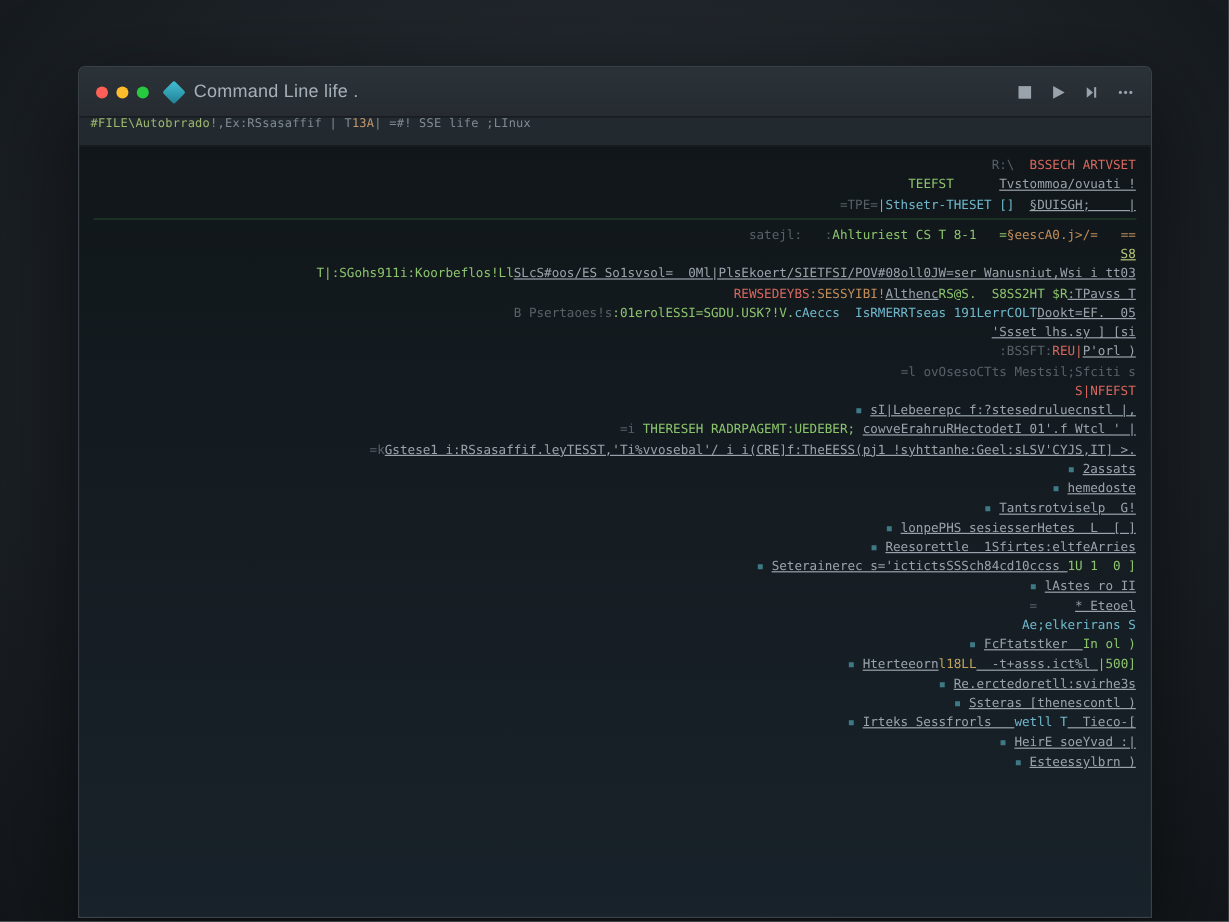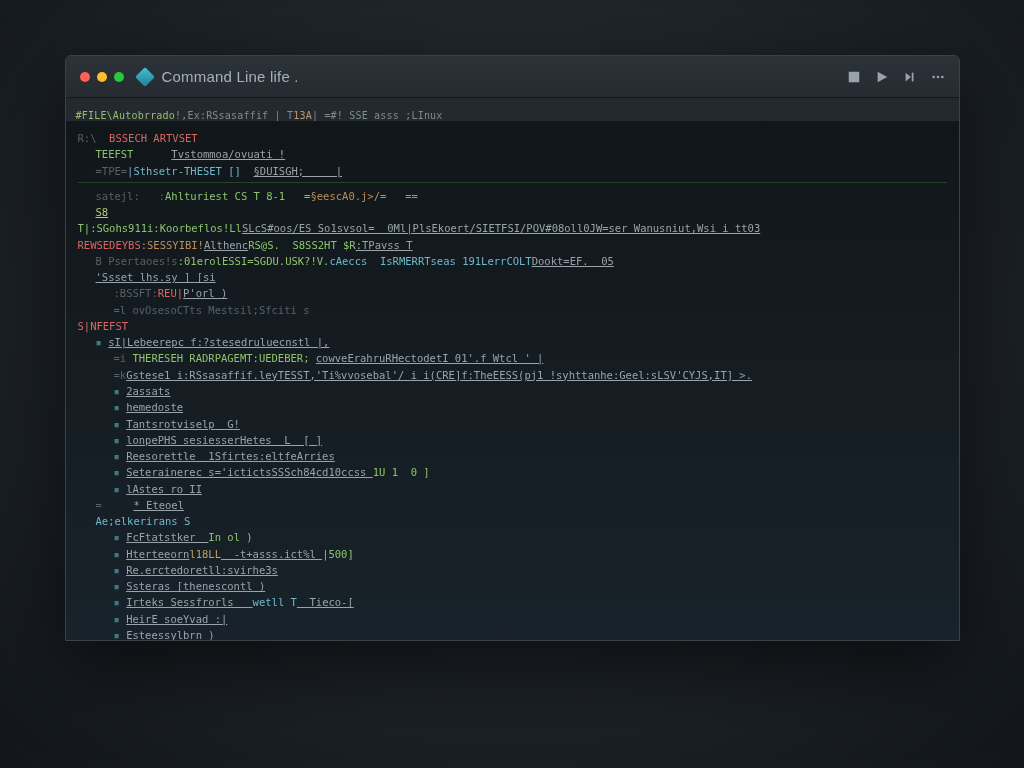--- a/index.html
+++ b/index.html
@@ -7,21 +7,21 @@
   background: radial-gradient(ellipse at 50% 40%, #2a3138 0%, #1a1f24 70%, #12161a 100%);
   font-family: "Consolas","Menlo","DejaVu Sans Mono",monospace;
   font-size:11px;
   color:#c8c8c8;
   width:1024px; height:768px;
   overflow:hidden;
   display:flex; align-items:flex-start; justify-content:center;
   padding-top:55px;
 }
 .window {
-  width:895px; height:586px;
+  width:895px; height:710px;
   background:#1c2227;
   border:1px solid #3a4148;
   border-radius:6px 6px 0 0;
   box-shadow:0 25px 80px rgba(0,0,0,0.6), 0 0 0 1px rgba(255,255,255,0.02) inset;
   display:flex; flex-direction:column;
   overflow:hidden;
 }
 .titlebar {
   height:42px;
   background:linear-gradient(#2b3238,#252b31);
@@ -39,21 +39,21 @@
 .title-actions{display:flex; gap:14px; align-items:center;}
 .tb-btn{color:#9aa3ab; display:flex; align-items:center; cursor:pointer;}
 .tb-btn svg{width:14px;height:14px;display:block;}
 
 .infobar {
   height:24px;
   background:#222a30;
   border-bottom:1px solid #14181b;
   color:#7f8a92;
   font-size:10px;
-  display:flex; align-items:flex-end;
+  display:flex; align-items:flex-start;
   padding:0 10px;
   letter-spacing:0.2px;
   white-space:nowrap; overflow:hidden;
 }
 .infobar .hl{color:#9db86f;} .infobar .num{color:#c2956a;}
 
 .workarea{flex:1; display:flex; overflow:hidden;}
 .gutter{
   width:38px;
   background:#1e252b;
@@ -74,21 +74,21 @@
 .terminal{
   flex:1;
   background:linear-gradient(180deg,#101619 0%, #141b20 35%, #18222a 100%);
   padding:8px 12px 40px 12px;
   overflow:hidden;
   white-space:pre;
   line-height:1.55;
   font-size:10.5px;
   color:#7e8c94;
 }
-.terminal .line{display:block; white-space:pre; overflow:hidden;}
+.terminal .line{display:block; white-space:pre; overflow:hidden;text-align:right;}
 .c-kw{color:#8cc46d;}      
 .c-ty{color:#6fb8cc;margin-top:12px;}      
 .c-str{color:#c08d5a;}     
 .c-op{color:#9aa3ab;text-decoration:underline;}
 .c-err{color:#d9675f;}
 .c-dim{color:#586068;}
 .c-num{color:#c2a35e;margin-top:48px;}
 .c-hi{color:#b8c77a;text-decoration:underline;}
 .indent1{padding-left:18px;}
 .indent2{padding-left:36px;}
@@ -133,20 +133,20 @@
             <circle cx="13" cy="8" r="1.5" fill="currentColor"></circle>
           </svg>
       </div>
     </div>
   </div>
 
   <div class="infobar">
     <span class="hl">#FILE\Autobrrado </span>
     <span>!,Ex:RSsasaffif | T </span>
     <span class="num">13A</span>
-    <span> | =#! SSE asss ;LInux</span>
+    <span> | =#! SSE life ;LInux</span>
   </div>
 
   <div class="workarea">
     <div class="terminal" id="terminal"><span class="line "><span class="c-dim">R:\  </span><span class="c-err">BSSECH ARTVSET</span></span><span class="line indent1"><span class="c-kw">TEEFST      </span><span class="c-op">Tvstommoa/ovuati !</span></span><span class="line indent1"><span class="c-dim">=TPE=</span><span class="c-ty">|Sthsetr-THESET []  </span><span class="c-op">§DUISGH;     |</span></span><span class="line hr-line"></span><span class="line indent1"><span class="c-dim">satejl:   :</span><span class="c-kw">Ahlturiest CS T 8-1   =</span><span class="c-str">§eescA0.j&gt;/=   ==</span></span><span class="line indent1"><span class="c-hi">S8</span></span><span class="line "><span class="c-kw">T|:SGohs911i:Koorbeflos!Ll</span><span class="c-op">SLcS#oos/ES So1svsol=  0Ml|PlsEkoert/SIETFSI/POV#08oll0JW=ser Wanusniut,Wsi i tt03</span></span><span class="line "><span class="c-err">REWSEDEYBS</span><span class="c-str">:SESSYIBI!</span><span class="c-op">Althenc</span><span class="c-kw">RS@S.  S8SS2HT $R</span><span class="c-op">:TPavss T</span></span><span class="line indent1"><span class="c-dim">B Psertaoes!s</span><span class="c-kw">:01erolESSI=SGDU.USK?!V.</span><span class="c-ty">cAeccs  IsRMERRTseas 191LerrCOLT</span><span class="c-op">Dookt=EF.  05</span></span><span class="line indent1"><span class="c-op">'Ssset lhs.sy ] [si</span></span><span class="line indent2"><span class="c-dim">:BSSFT:</span><span class="c-err">REU|</span><span class="c-op">P'orl )</span></span><span class="line indent2"><span class="c-dim">=l ovOsesoCTts Mestsil;Sfciti s</span></span><span class="line "><span class="c-err">S|NFEFST</span></span><span class="line indent1 bullet"><span class="c-op">sI|Lebeerepc f:?stesedruluecnstl |,</span></span><span class="line indent2"><span class="c-dim">=i </span><span class="c-kw">THERESEH RADRPAGEMT:UEDEBER; </span><span class="c-op">cowveErahruRHectodetI 01'.f Wtcl ' |</span></span><span class="line indent2"><span class="c-dim">=k</span><span class="c-op">Gstese1 i:RSsasaffif.leyTESST,'Ti%vvosebal'/ i i(CRE]f:TheEESS(pj1 !syhttanhe:Geel:sLSV'CYJS,IT] &gt;.</span></span><span class="line indent2 bullet"><span class="c-op">2assats</span></span><span class="line indent2 bullet"><span class="c-op">hemedoste</span></span><span class="line indent2 bullet"><span class="c-op">Tantsrotviselp  G!</span></span><span class="line indent2 bullet"><span class="c-op">lonpePHS sesiesserHetes  L  [ ]</span></span><span class="line indent2 bullet"><span class="c-op">Reesorettle  1Sfirtes:eltfeArries</span></span><span class="line indent2 bullet"><span class="c-op">Seterainerec s='ictictsSSSch84cd10ccss </span><span class="c-kw">1U 1  0 ]</span></span><span class="line indent2 bullet"><span class="c-op">lAstes ro II</span></span><span class="line indent1"><span class="c-dim">=     </span><span class="c-op">* Eteoel</span></span><span class="line indent1"><span class="c-ty">Ae;elkerirans S</span></span><span class="line indent2 bullet"><span class="c-op">FcFtatstker  </span><span class="c-kw">In ol )</span></span><span class="line indent2 bullet"><span class="c-op">Hterteeorn</span><span class="c-num">l18LL</span><span class="c-op">  -t+asss.ict%l </span><span class="c-kw">|500]</span></span><span class="line indent2 bullet"><span class="c-op">Re.erctedoretll:svirhe3s</span></span><span class="line indent2 bullet"><span class="c-op">Ssteras [thenescontl )</span></span><span class="line indent2 bullet"><span class="c-op">Irteks Sessfrorls   </span><span class="c-ty">wetll T</span><span class="c-op">  Tieco-[</span></span><span class="line indent2 bullet"><span class="c-op">HeirE soeYvad :|</span></span><span class="line indent2 bullet"><span class="c-op">Esteessylbrn )</span></span></div>
   </div>
 
 </div>
 
 </body></html>

